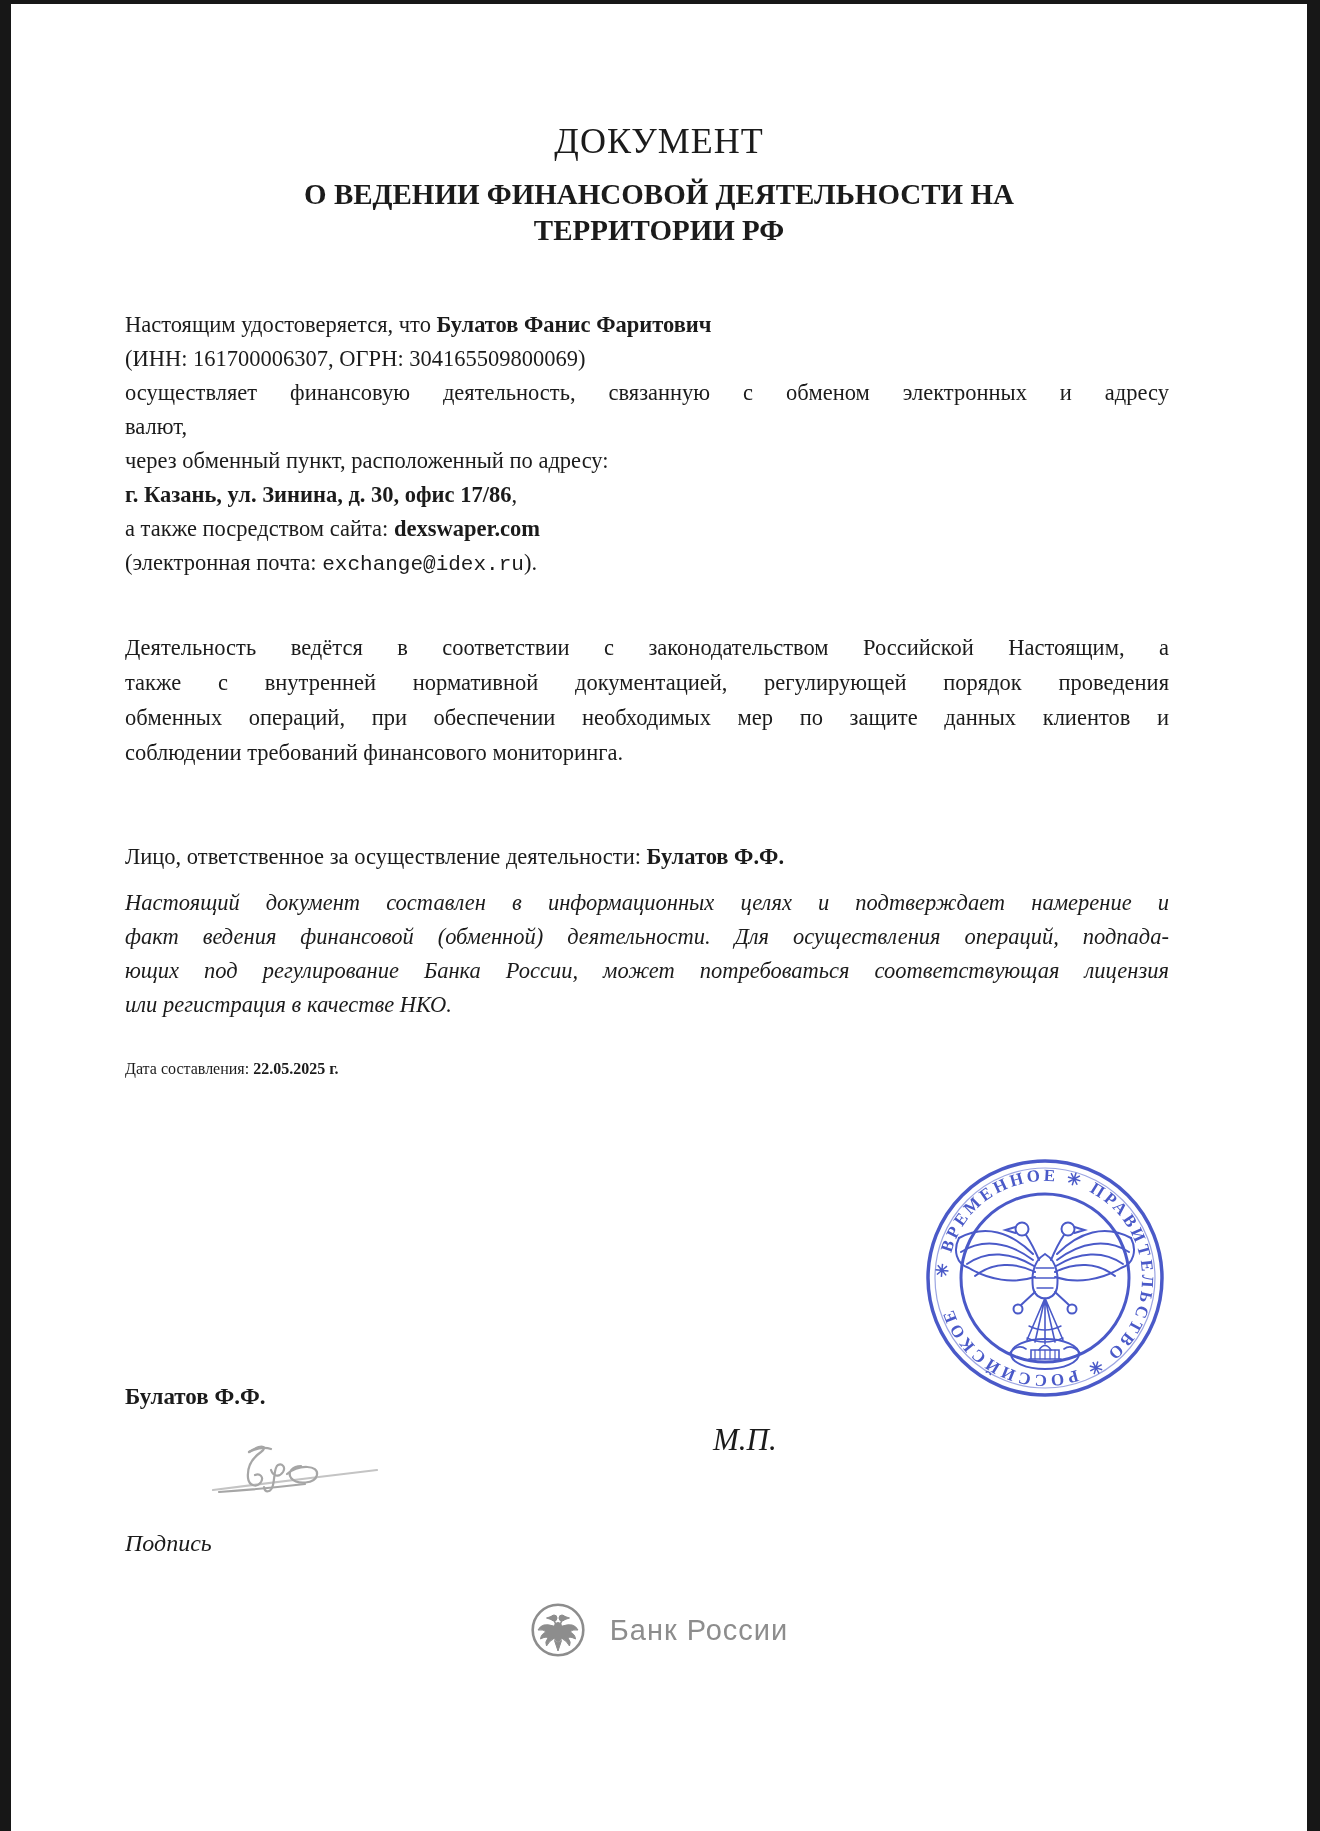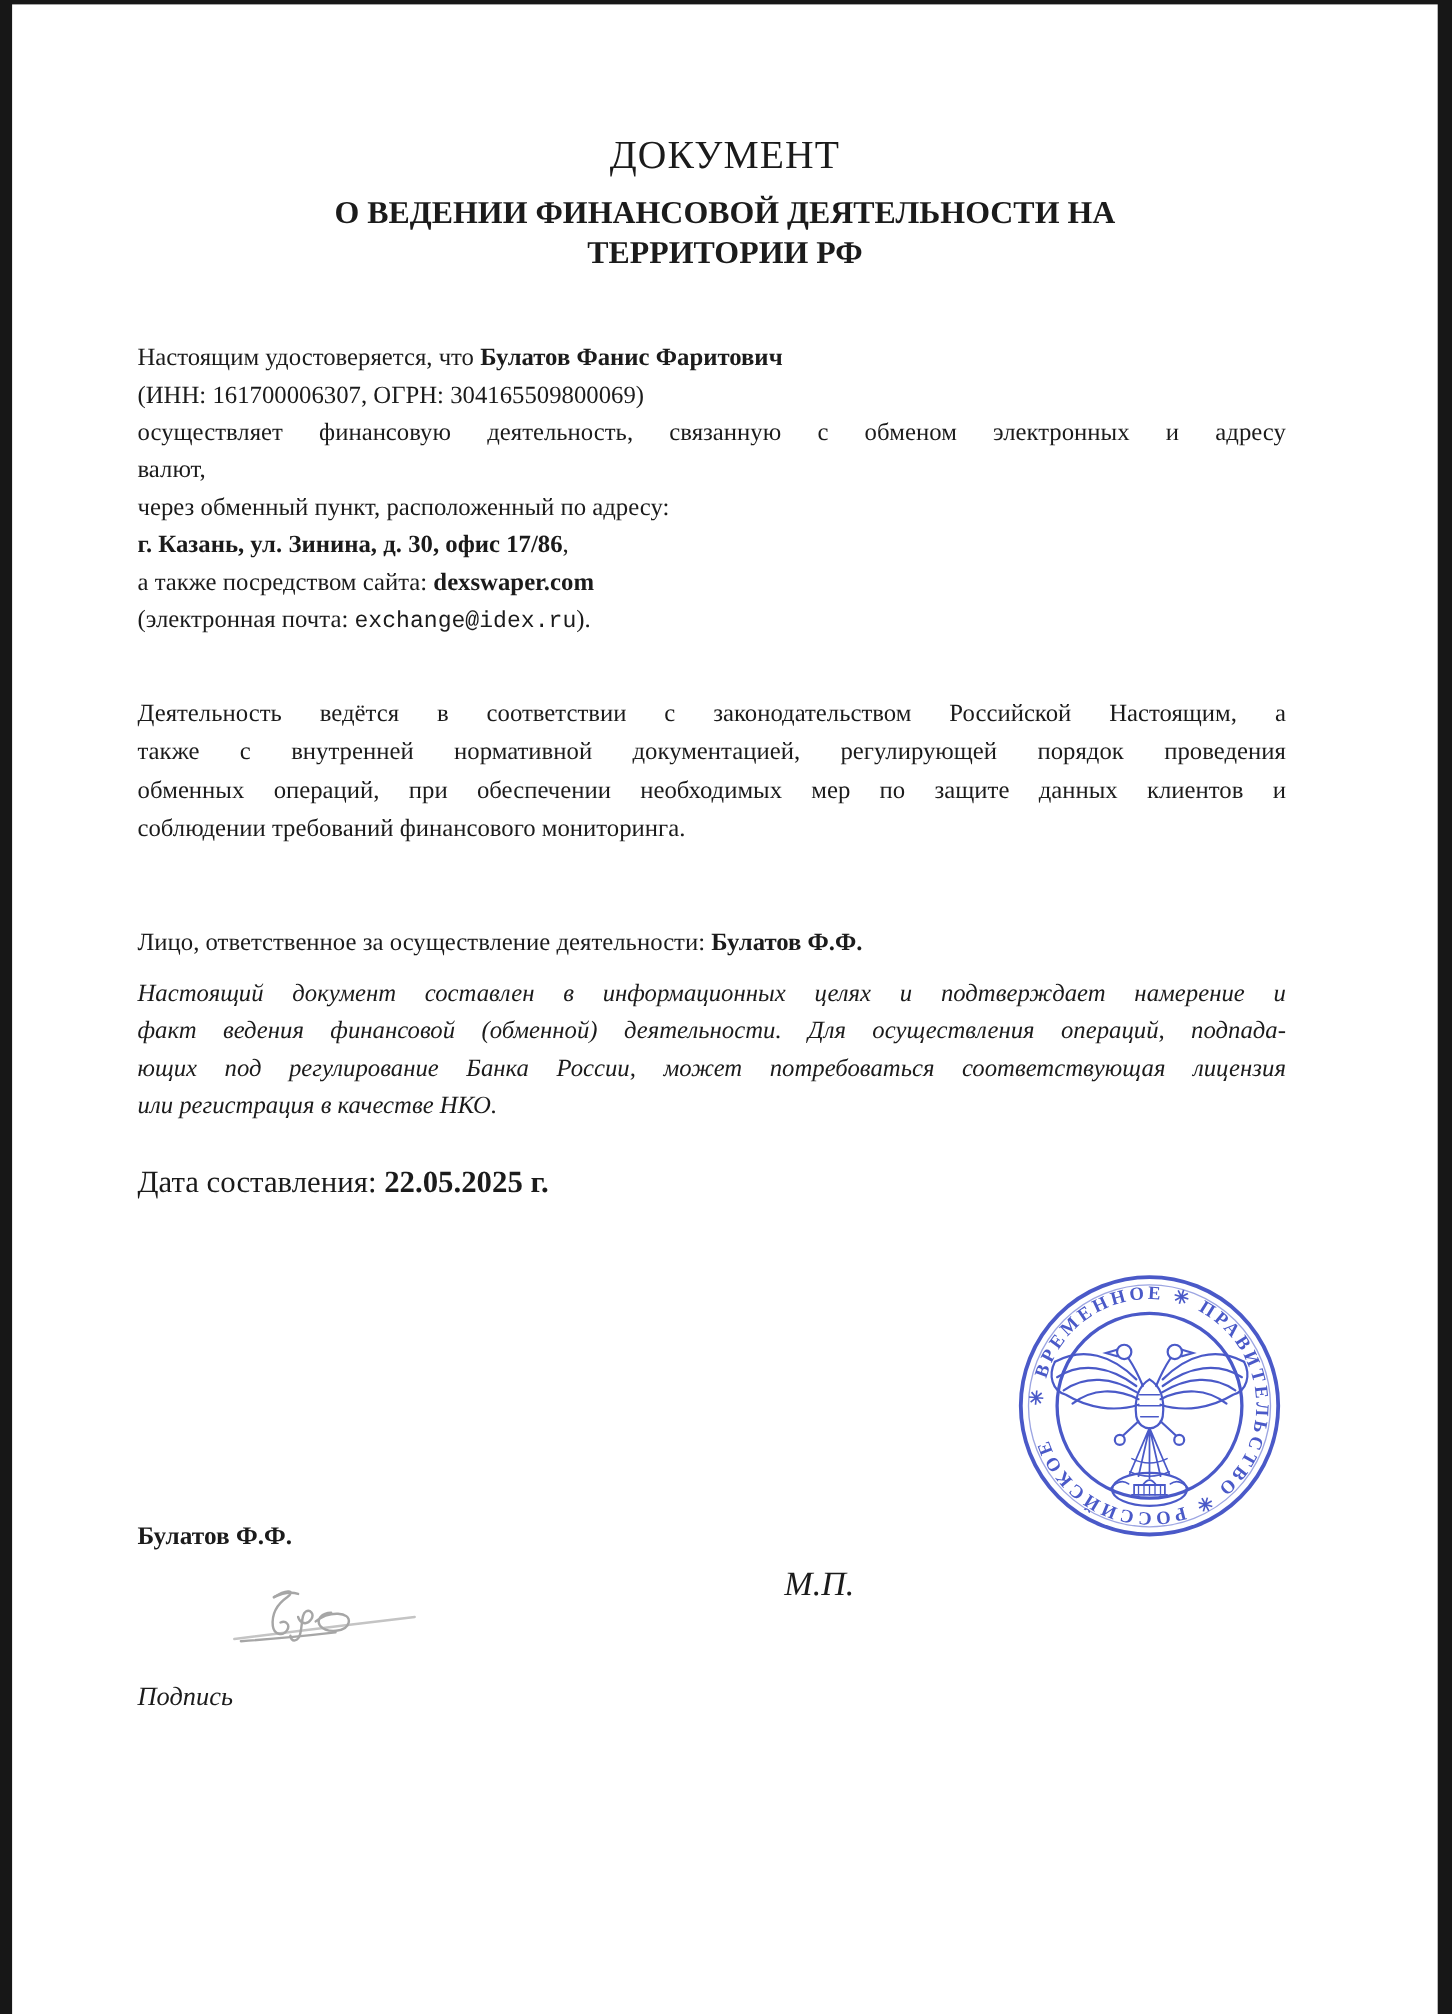--- a/index.html
+++ b/index.html
@@ -33,21 +33,21 @@
   .seg-mono{font-family:"Liberation Mono","DejaVu Sans Mono",monospace;font-size:21px;}
   .para{
     position:absolute;left:114px;width:1044px;
     font-size:22.5px;
   }
   .para .jline{text-align:justify;text-align-last:justify;}
   .para .jlast{text-align:left;}
   #compliance{top:626px;line-height:35px;}
   #disclaimer{top:882px;line-height:34px;font-style:italic;}
   .responsible{position:absolute;left:114px;top:840px;font-size:22.5px;}
-  .dateline{position:absolute;left:114px;top:1056px;font-size:28px;}
+  .dateline{position:absolute;left:114px;top:1056px;font-size:16px;}
   .seal{position:absolute;left:912px;top:1152px;width:244px;height:244px;opacity:.92;}
   .signer-name{position:absolute;left:114px;top:1380px;font-size:23px;font-weight:bold;}
   .stamp-mark{position:absolute;left:702px;top:1418px;font-size:31px;font-style:italic;}
   .signature{position:absolute;left:194px;top:1428px;width:180px;height:76px;}
   .sig-caption{position:absolute;left:114px;top:1506px;font-size:24px;font-style:italic;margin-top:20px;}
   .bank-logo{
     position:absolute;left:0;top:1598px;width:100%;
     display:flex;justify-content:center;align-items:center;gap:24px;
   }
   .bank-name{
@@ -162,14 +162,31 @@
       <path d="M14,60 C44,58 74,55 100,52"></path>
       <path d="M44,20 c12,-8 20,-6 12,0 c-10,7 -14,16 -13,26 c1,8 9,10 13,4 c3,-5 -1,-9 -6,-7"></path>
       <path d="M44,20 c8,-4 16,-5 22,-3"></path>
       <path d="M66,38 c2,6 8,8 12,2 c3,-5 -1,-9 -5,-7 c-4,2 -3,12 -5,20 c-2,8 -8,8 -9,2"></path>
       <path d="M82,42 c12,-10 32,-9 30,1 c-2,9 -20,10 -26,3 c-4,-6 2,-12 10,-12"></path>
     </g>
   </svg>
 
   <div class="sig-caption">Подпись</div>
 
+  <div class="bank-logo">
+    <svg width="56" height="56" viewBox="0 0 56 56">
+      <circle cx="28" cy="28" r="25.3" stroke="#8d8d8d" stroke-width="2.6" fill="none"></circle>
+      <g fill="#8d8d8d" stroke="#8d8d8d">
+        <circle cx="24" cy="16" r="3"></circle>
+        <circle cx="32" cy="16" r="3"></circle>
+        <path d="M21,14.5 l-4.5,1.5 l4.5,1.5 z"></path>
+        <path d="M35,14.5 l4.5,1.5 l-4.5,1.5 z"></path>
+        <path d="M26,23 L24,18 M30,23 L32,18" fill="none" stroke-width="1.6"></path>
+        <ellipse cx="28" cy="30" rx="5.2" ry="9.5"></ellipse>
+        <path d="M23.5,24 Q12,20 8,28 Q14,27 16,30 Q11,32 10.5,37 Q16,34 18,36 Q14.5,40 16.5,44 Q20,38 23.5,37 Z"></path>
+        <path d="M32.5,24 Q44,20 48,28 Q42,27 40,30 Q45,32 45.5,37 Q40,34 38,36 Q41.5,40 39.5,44 Q36,38 32.5,37 Z"></path>
+        <path d="M24.5,38.5 L28,49 L31.5,38.5 Q28,42 24.5,38.5 Z"></path>
+      </g>
+    </svg>
+    <span class="bank-name">Банк России</span>
+  </div>
 
 </div>
 
 </body></html>

